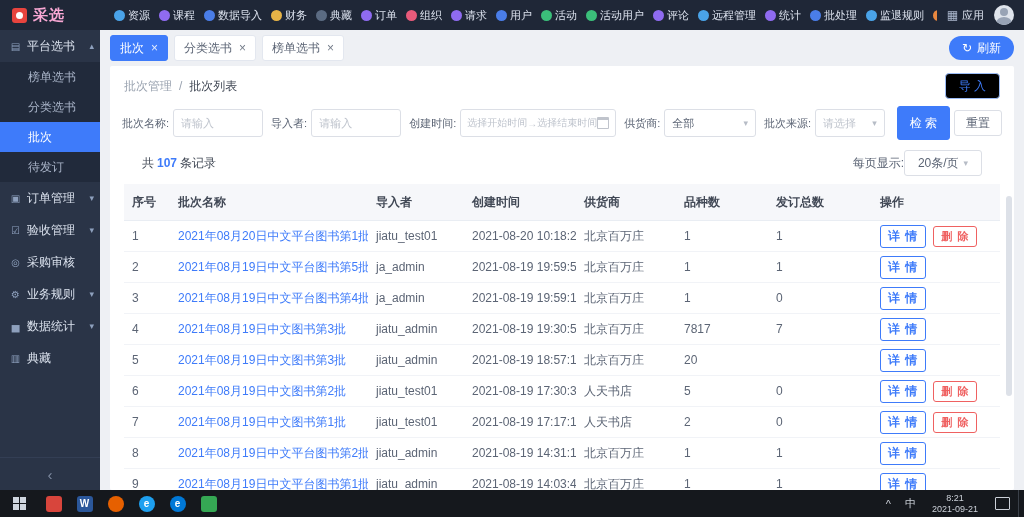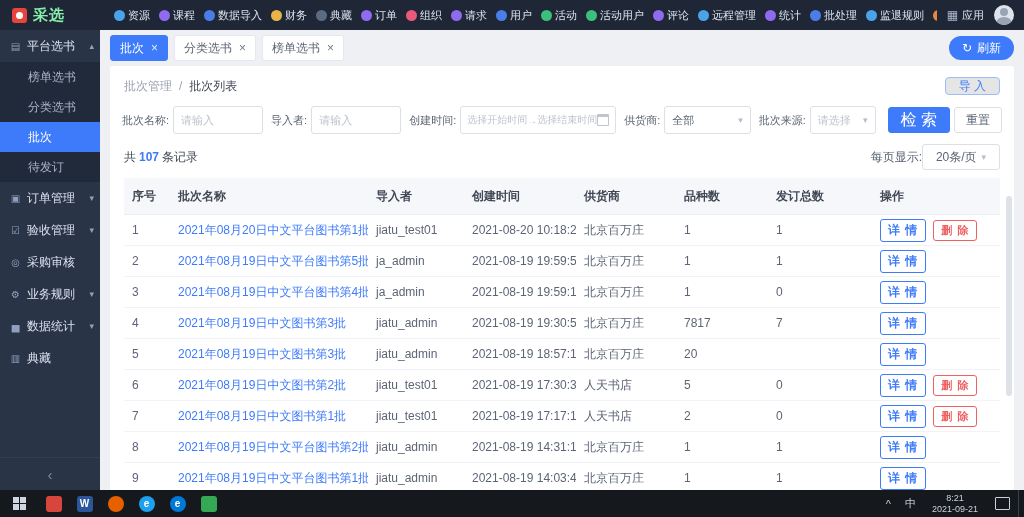--- a/index.html
+++ b/index.html
@@ -3,21 +3,21 @@
 <meta charset="utf-8">
 <style>
   html,body{width:1024px;height:517px;margin:0;padding:0;overflow:hidden}
   body{font-family:"Liberation Sans","DejaVu Sans",sans-serif;font-size:12px;background:#eef0f4;position:relative;color:#333}
 
   
   .topbar{position:absolute;top:0;left:0;right:0;height:30px;background:#1f2737;display:flex;align-items:center;z-index:30}
   .logo{display:flex;align-items:center;gap:6px;padding:0 10px 0 12px;min-width:86px;cursor:pointer}
   .logo-icon{width:15px;height:15px;border-radius:3px;background:#e8443e;position:relative;display:inline-block}
   .logo-icon::after{content:'';position:absolute;left:4px;top:4px;width:7px;height:7px;border-radius:50%;background:#fff}
-  .logo-text{color:#86efac;font-size:15px;font-weight:bold;letter-spacing:1px}
+  .logo-text{color:#f9a8d4;font-size:15px;font-weight:bold;letter-spacing:1px}
   .topbar-menu{flex:1;display:flex;align-items:center;gap:9px;overflow:hidden;padding-left:6px}
   .menu-item{display:flex;align-items:center;gap:3px;color:#dde3ef;font-size:11px;cursor:pointer;flex-shrink:0}
   .menu-dot{width:11px;height:11px;border-radius:50%;display:inline-block}
   .topbar-right{display:flex;align-items:center;gap:10px;padding:0 10px;flex-shrink:0}
   .apps-entry{display:flex;align-items:center;gap:4px;color:#dde3ef;font-size:11px;cursor:pointer}
   .apps-grid-icon{color:#aab6cc;font-size:12px}
   .avatar{width:20px;height:20px;border-radius:50%;background:#dfe4ec;position:relative;overflow:hidden;cursor:pointer}
   .avatar::before{content:'';position:absolute;top:3px;left:6px;width:8px;height:8px;border-radius:50%;background:#98a3b5}
   .avatar::after{content:'';position:absolute;top:12px;left:2px;width:16px;height:12px;border-radius:50% 50% 0 0;background:#98a3b5}
 
@@ -37,40 +37,40 @@
   .tabrow{height:36px;display:flex;align-items:center;gap:6px;padding:0 10px}
   .tab{height:24px;display:inline-flex;align-items:center;gap:7px;padding:0 9px;background:#fff;border:1px solid #e3e7ef;border-radius:3px;color:#5c6575;cursor:pointer}
   .tab.active{background:#3e7bfa;border-color:#3e7bfa;color:#fff}
   .tab-close{font-size:12px;opacity:.85}
   .refresh-btn{margin-left:auto;height:24px;display:flex;align-items:center;gap:5px;padding:0 13px;background:#3e7bfa;color:#fff;border-radius:12px;cursor:pointer}
   .card{position:absolute;top:36px;left:10px;right:10px;bottom:0;background:#fff;border-radius:2px;overflow:hidden}
   .crumb-row{display:flex;align-items:center;height:40px;padding:0 14px}
   .crumb-parent{color:#9aa3b0;cursor:pointer}
   .crumb-sep{color:#9aa3b0;margin:0 7px}
   .crumb-current{color:#414855}
-  .import-btn{margin-left:auto;height:18px;padding:0 13px;background:#e5e5e5;border:1px solid #9cbcf7;color:#3e7bfa;border-radius:4px;font-size:12px;cursor:pointer;font-family:inherit}
+  .import-btn{margin-left:auto;height:26px;padding:0 13px;background:#000000;border:1px solid #9cbcf7;color:#3e7bfa;border-radius:4px;font-size:12px;cursor:pointer;font-family:inherit}
 
   .filter-row{display:flex;align-items:center;gap:4px;padding:0 12px 10px;font-size:11px;color:#5c6575;white-space:nowrap}
   .f-label{flex-shrink:0;margin-left:4px}
   .f-label:first-child{margin-left:0}
   input.f-input{width:74px;height:26px;border:1px solid #dcdfe6;border-radius:3px;padding:0 7px;font-size:11px;color:#333;font-family:inherit;outline:none}
   input.f-input::placeholder{color:#bfc4cd}
   .f-range{width:166px;height:26px;border:1px solid #dcdfe6;border-radius:3px;display:flex;align-items:center;justify-content:space-between;padding:0 6px;cursor:pointer;background:#fff}
   .f-range .ph{color:#bfc4cd;font-size:10px}
   .range-sep{color:#c6cad2;font-size:10px}
   .cal-icon{width:10px;height:8px;border:1px solid #c0c4cc;border-top-width:3px;border-radius:1px;display:inline-block}
   .f-select{height:26px;border:1px solid #dcdfe6;border-radius:3px;display:flex;align-items:center;justify-content:space-between;padding:0 7px;cursor:pointer;background:#fff;color:#5c6575}
   .f-select.supplier{width:116px}
   .f-select.source{width:82px}
   .f-select .ph{color:#bfc4cd}
   .dd{color:#b6bcc6;font-size:9px;margin-left:5px}
-  .search-btn{height:26px;padding:0 12px;background:#3e7bfa;border:1px solid #3e7bfa;color:#fff;border-radius:3px;font-size:16px;cursor:pointer;margin-left:8px;font-family:inherit}
+  .search-btn{height:34px;padding:0 12px;background:#3e7bfa;border:1px solid #3e7bfa;color:#fff;border-radius:3px;font-size:12px;cursor:pointer;margin-left:8px;font-family:inherit}
   .reset-btn{height:26px;padding:0 11px;background:#fff;border:1px solid #dcdfe6;color:#5c6575;border-radius:3px;font-size:12px;cursor:pointer;font-family:inherit}
 
-  .summary-row{display:flex;align-items:center;padding:0 14px 8px;color:#414855}
+  .summary-row{display:flex;align-items:center;padding:0 32px 8px;color:#414855}
   .count{color:#3e7bfa;margin:0 3px;font-weight:bold}
   .pagesize{margin-left:auto;display:flex;align-items:center;color:#5c6575}
   .pagesize-select{height:24px;min-width:62px;border:1px solid #dcdfe6;border-radius:3px;display:flex;align-items:center;justify-content:center;padding:0 7px;cursor:pointer}
 
   .table{width:calc(100% - 28px);margin:0 14px;border-collapse:collapse;table-layout:fixed;font-size:12px}
   .table th{height:36px;background:#f6f7fa;color:#414855;text-align:left;padding:0 8px;font-weight:bold;border-bottom:1px solid #e9edf3;overflow:hidden;white-space:nowrap}
   .table td{height:30px;color:#5c6575;padding:0 8px;border-bottom:1px solid #f1f3f7;overflow:hidden;white-space:nowrap}
   .link{color:#3e7bfa;cursor:pointer}
   .btn-detail{display:inline-block;padding:2px 7px;border:1px solid #3e7bfa;color:#3e7bfa;border-radius:3px;cursor:pointer;font-weight:bold;font-size:12px;letter-spacing:1px}
   .btn-delete{display:inline-block;padding:2px 7px;border:1px solid #ef6161;color:#ef6161;border-radius:3px;cursor:pointer;font-weight:bold;font-size:11px;margin-left:7px;letter-spacing:1px}

